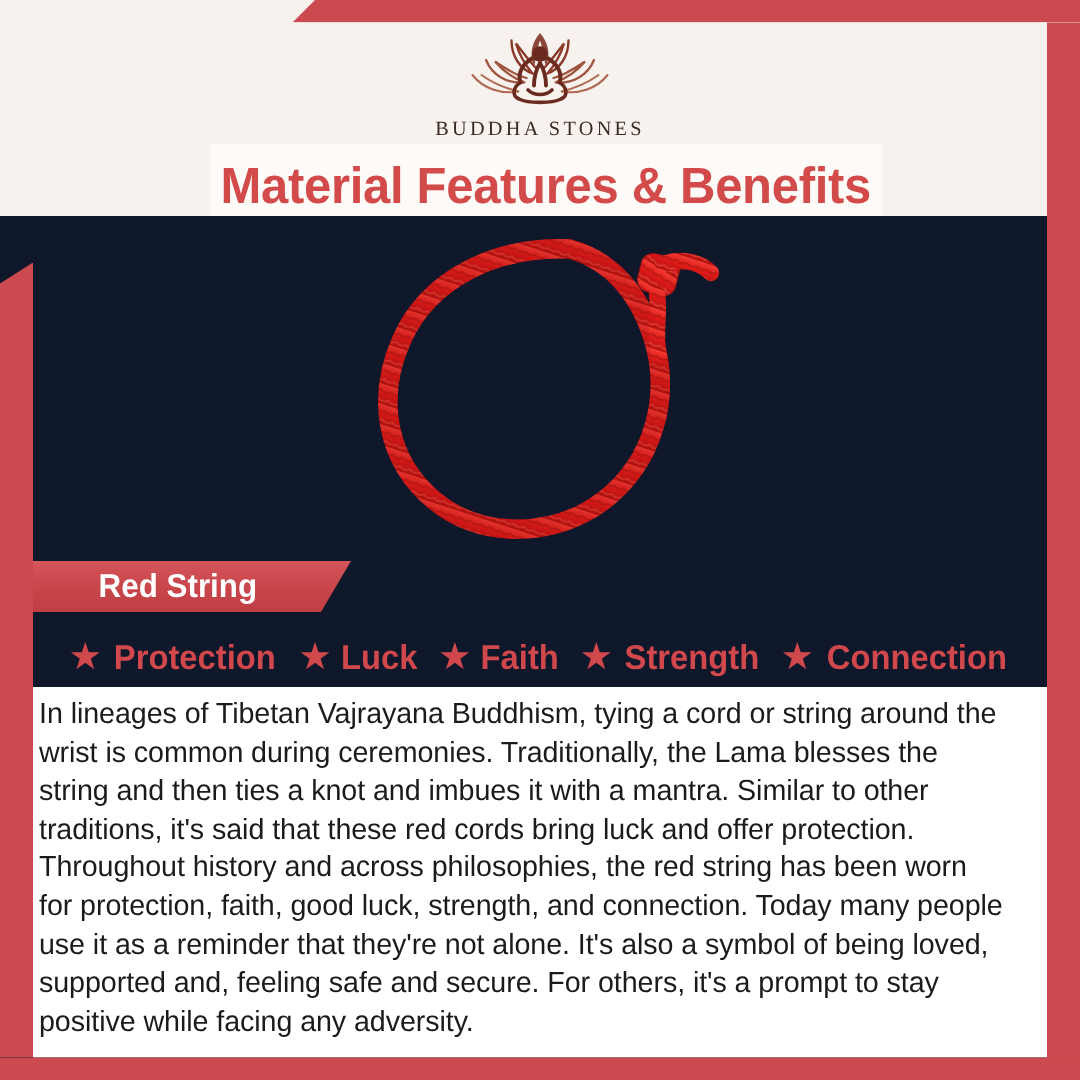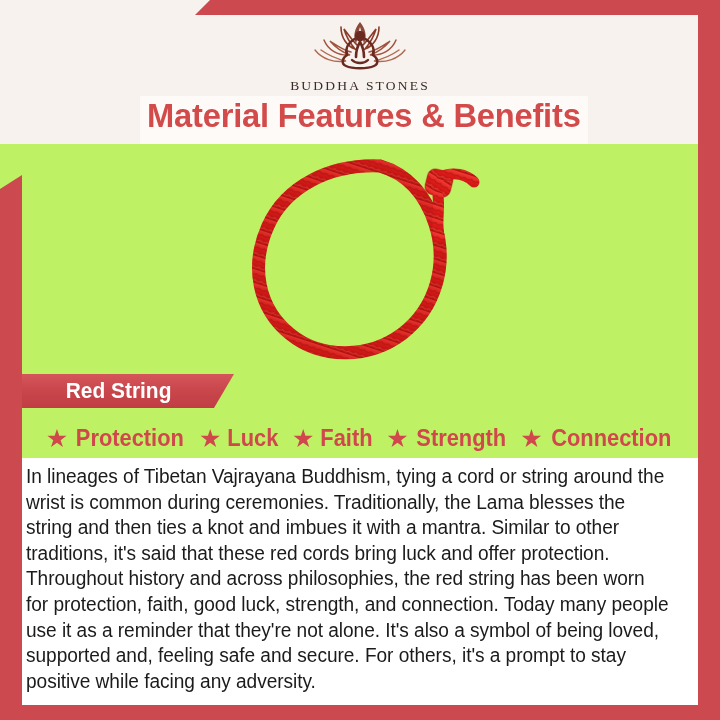--- a/index.html
+++ b/index.html
@@ -14,21 +14,21 @@
   body {
     font-family: "Liberation Sans", sans-serif;
     background: #efeae6;
     position: relative;
   }
 
   #infographic {
     position: relative;
     width: 720px;
     height: 720px;
-    background: #bef264;
+    background: #0f172a;
     overflow: hidden;
   }
 
   
   .band-top {
     position: absolute;
     top: 0;
     left: 195px;
     width: 525px;
     height: 15px;
@@ -102,21 +102,21 @@
   }
 
   .title-band {
     position: absolute;
     top: 96px;
     left: 140px;
     width: 448px;
     height: 48px;
     background: #fdfaf7;
     display: flex;
-    align-items: flex-start;
+    align-items: flex-end;
     justify-content: center;
     z-index: 2;
   }
 
   .title-band h1 {
     font-family: "Liberation Sans Narrow", "Liberation Sans", sans-serif;
     font-size: 34px;
     font-weight: 700;
     color: #d24a4a;
     letter-spacing: -0.2px;

